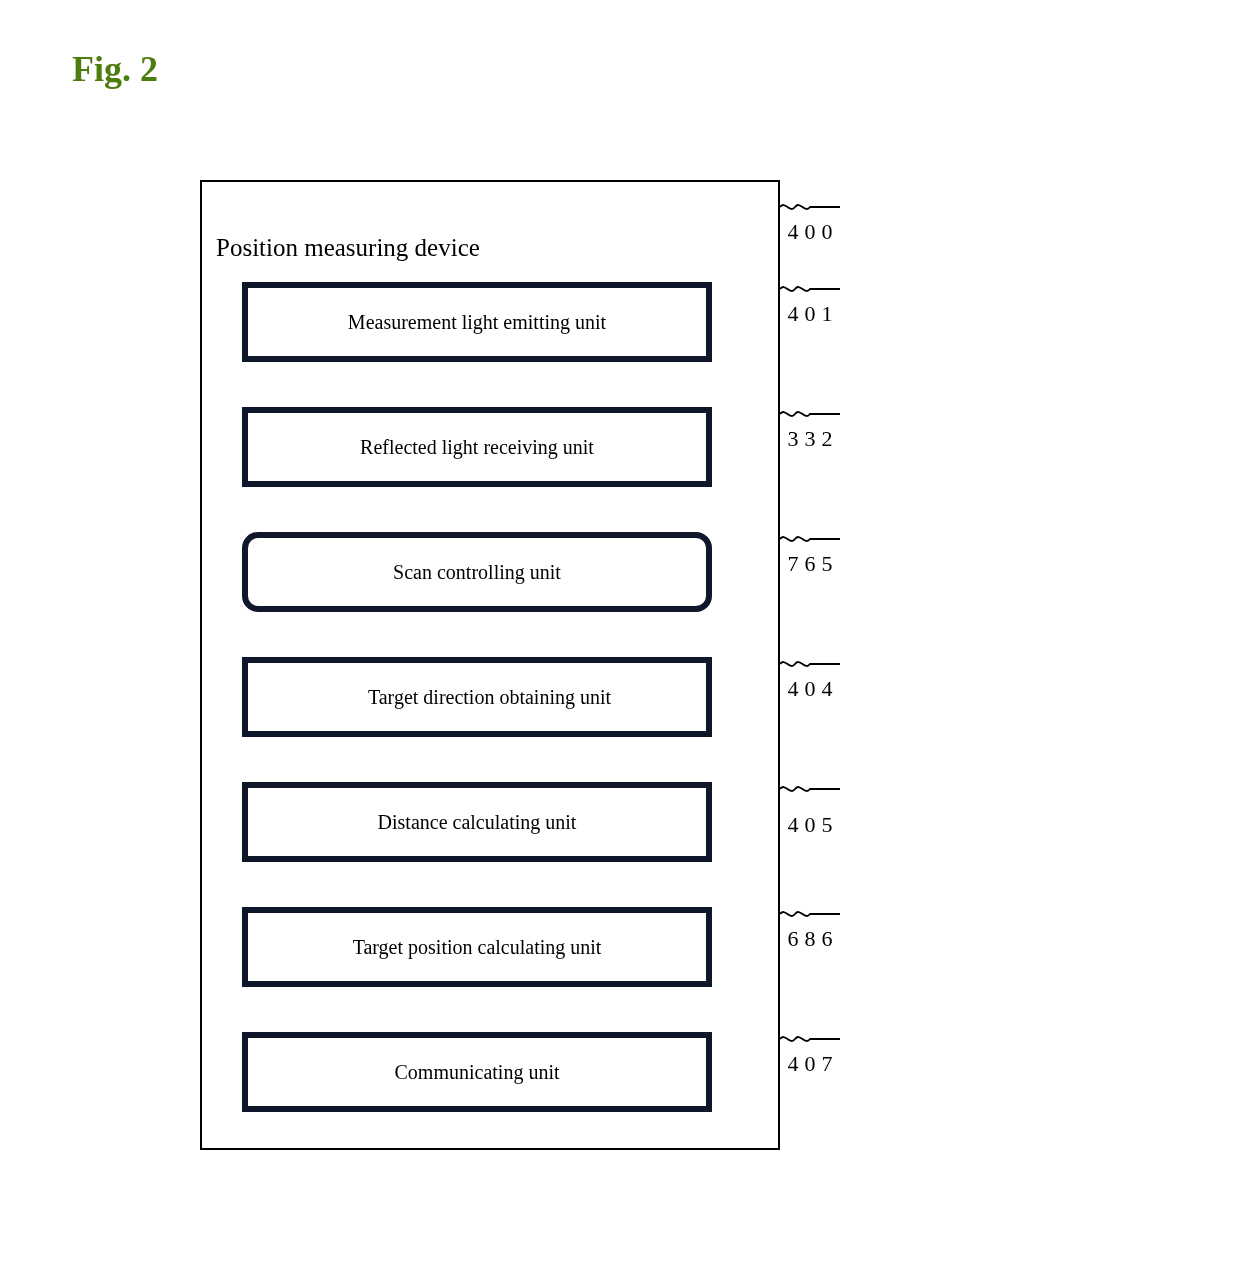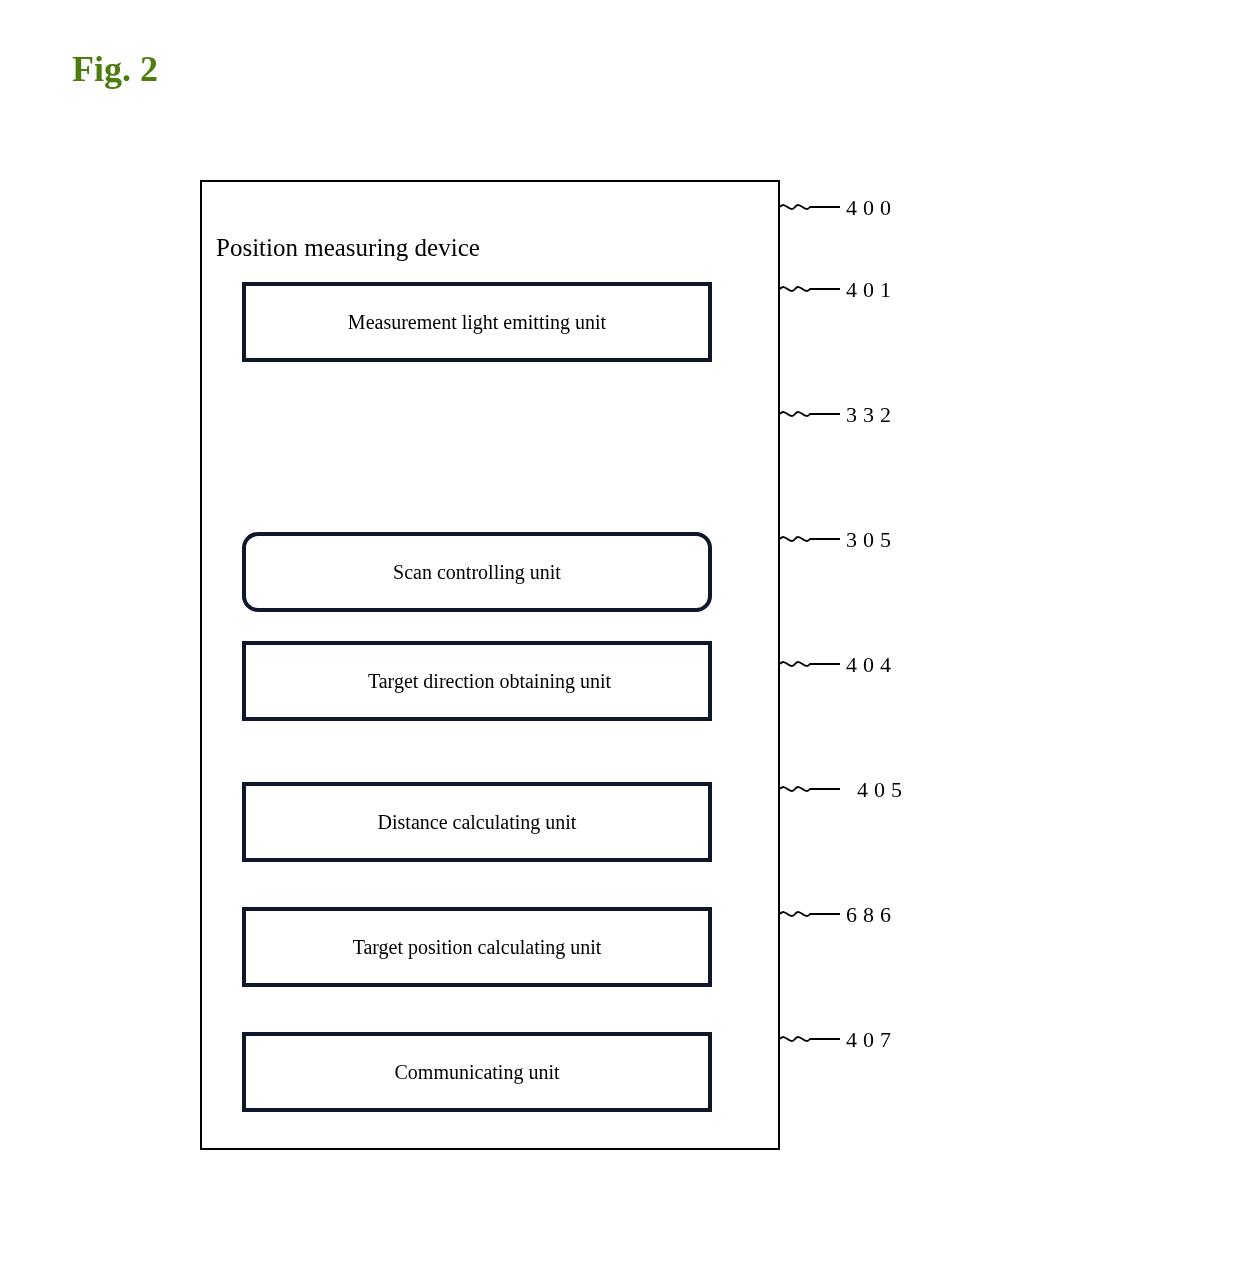--- a/index.html
+++ b/index.html
@@ -52,53 +52,55 @@
       font-size: 25px;
       color: #000;
     }
 
     
     .unit-box {
       position: absolute;
       left: 40px;
       width: 470px;
       height: 80px;
-      border: 4px solid #0f172a;
+      border: 6px solid #0f172a;
       background: #fff;
       display: flex;
       align-items: center;
       justify-content: center;
     }
 
     .unit-box span {
       font-size: 20px;
       color: #000;
       text-align: center;
     }
 
     .unit-1 { top: 100px; }
     .unit-2 { top: 225px; }
     .unit-3 { top: 350px; border-radius: 16px; }
-    .unit-4 { top: 459px; padding-left: 25px; }
+    .unit-4 { top: 475px; padding-left: 25px; }
     .unit-5 { top: 600px; }
     .unit-6 { top: 725px; }
     .unit-7 { top: 850px; }
 
     
     .ref-area {
       position: absolute;
       left: 580px;
       top: 0;
       width: 280px;
       height: 1010px;
     }
 
     .ref-item {
       position: absolute;
       display: flex;
+      align-items: center;
+      flex-direction: column;
     }
 
     
     .wavy-svg {
       display: inline-block;
     }
 
     .ref-number {
       font-size: 22px;
       color: #000;
@@ -139,20 +141,23 @@
 <div class="fig-label">Fig. 2</div>
 
 <div class="diagram-container">
 
   <div class="device-box">
     <span class="device-label">Position measuring device</span>
 
     <div class="unit-box unit-1">
       <span>Measurement light emitting unit</span>
     </div>
+    <div class="unit-box unit-2">
+      <span>Reflected light receiving unit</span>
+    </div>
     <div class="unit-box unit-3">
       <span>Scan controlling unit</span>
     </div>
     <div class="unit-box unit-4">
       <span>Target direction obtaining unit</span>
     </div>
     <div class="unit-box unit-5">
       <span>Distance calculating unit</span>
     </div>
     <div class="unit-box unit-6">
@@ -183,21 +188,21 @@
       <svg class="wavy-svg" width="60" height="24" viewBox="0 0 60 24" fill="none" xmlns="http://www.w3.org/2000/svg">
         <path d="M0,12 C5,5 10,19 15,12 C20,5 25,19 30,12 L60,12" stroke="#000" stroke-width="1.8" fill="none"></path>
       </svg>
       <span class="ref-number">332</span>
     </div>
 
     <div class="ref-item ref-403">
       <svg class="wavy-svg" width="60" height="24" viewBox="0 0 60 24" fill="none" xmlns="http://www.w3.org/2000/svg">
         <path d="M0,12 C5,5 10,19 15,12 C20,5 25,19 30,12 L60,12" stroke="#000" stroke-width="1.8" fill="none"></path>
       </svg>
-      <span class="ref-number">305</span>
+      <span class="ref-number">765</span>
     </div>
 
     <div class="ref-item ref-404">
       <svg class="wavy-svg" width="60" height="24" viewBox="0 0 60 24" fill="none" xmlns="http://www.w3.org/2000/svg">
         <path d="M0,12 C5,5 10,19 15,12 C20,5 25,19 30,12 L60,12" stroke="#000" stroke-width="1.8" fill="none"></path>
       </svg>
       <span class="ref-number">404</span>
     </div>
 
     <div class="ref-item ref-405">

